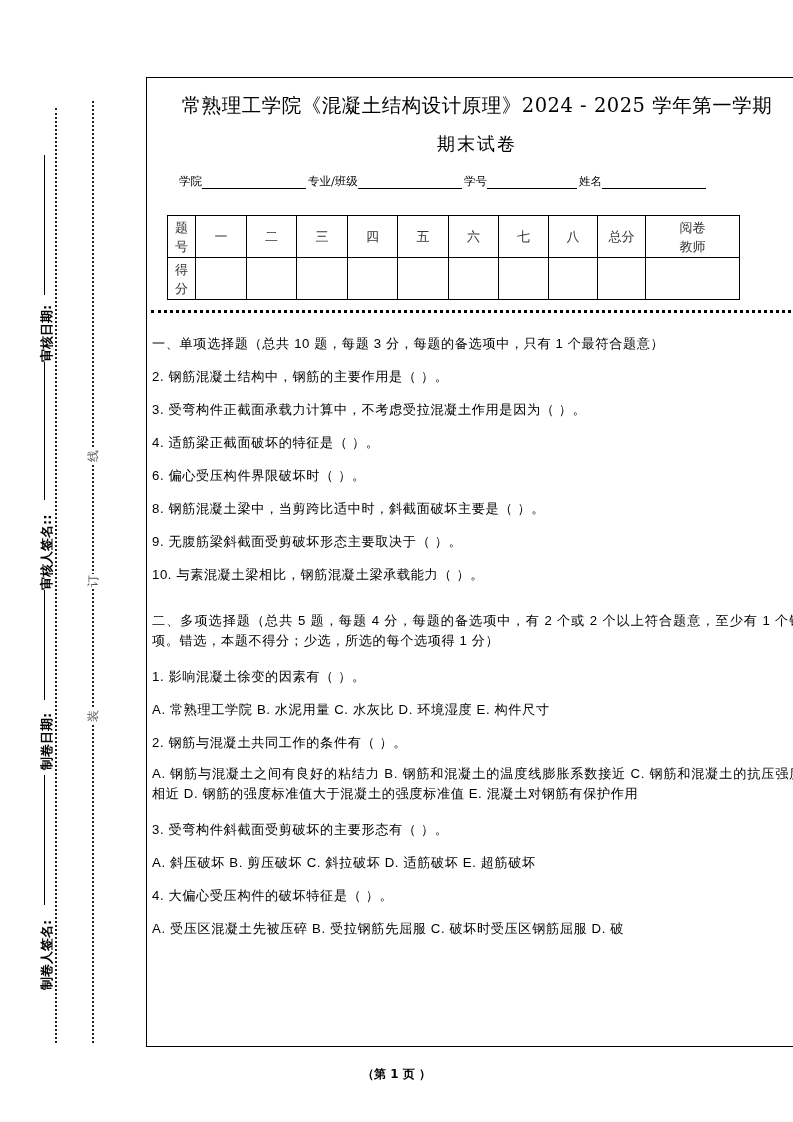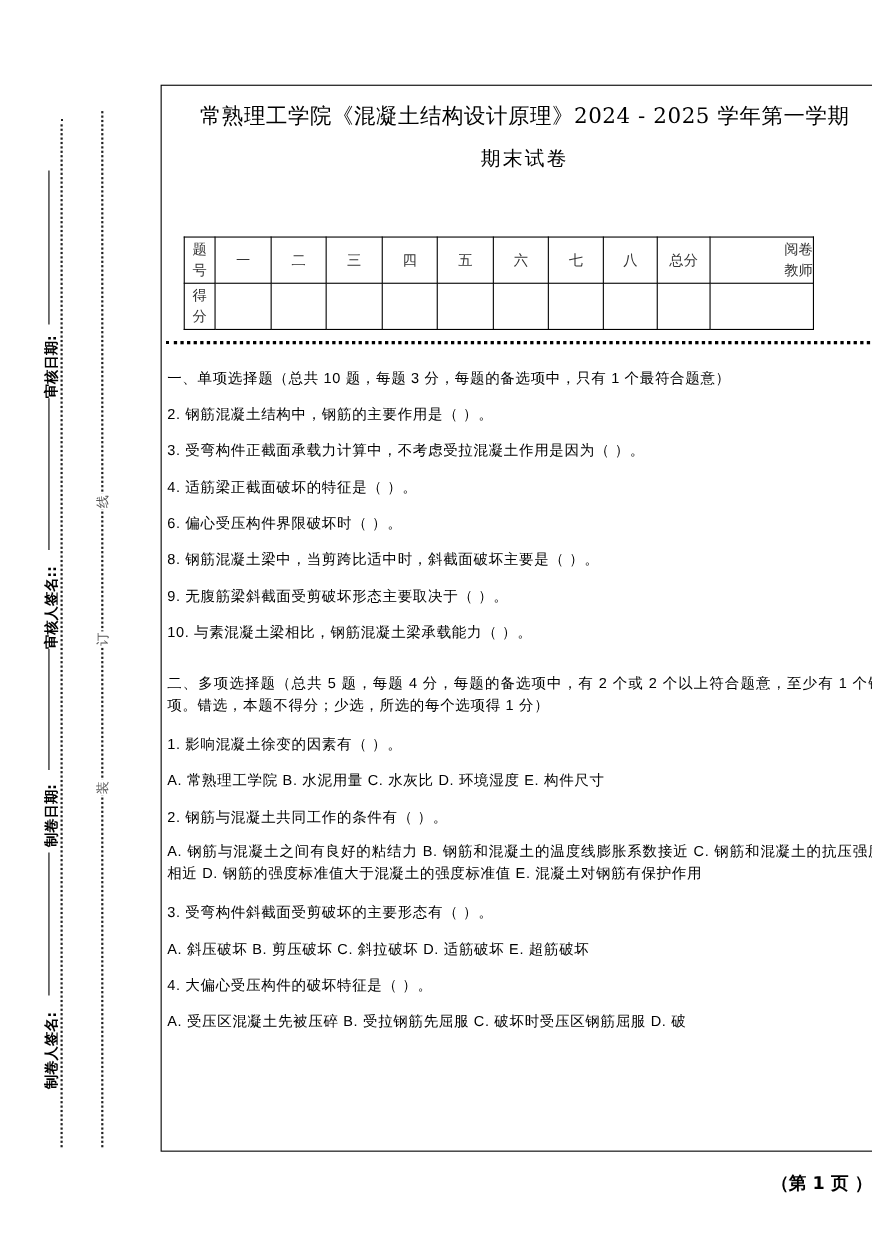--- a/index.html
+++ b/index.html
@@ -151,24 +151,24 @@
     margin-bottom: 12px;
     text-align: justify;
   }
   .section-title { white-space: nowrap; }
 
   .page-footer {
     position: absolute;
     left: 0;
     right: 0;
     top: 1066px;
-    text-align: right;
+    text-align: center;
     font-family: "DejaVu Sans", "Liberation Sans", sans-serif;
     font-weight: bold;
-    font-size: 16px;
+    font-size: 12px;
   }
 </style>
 </head>
 <body>
 
 <div class="margin-dots inner"></div>
 <div class="margin-dots outer"></div>
 
 <div class="seal-char" style="top:448px;">线</div>
 <div class="seal-char" style="top:573px;">订</div>
@@ -183,38 +183,48 @@
 <div class="sig-line" style="top:590px; height:110px;"></div>
 <div class="sig-label" style="top:770px;">制卷日期:</div>
 
 <div class="sig-line" style="top:775px; height:130px;"></div>
 <div class="sig-label" style="top:990px;">制卷人签名:</div>
 
 <div class="frame">
   <div class="title">常熟理工学院《混凝土结构设计原理》2024 - 2025  学年第一学期</div>
   <div class="subtitle">期末试卷</div>
 
+  <div class="info-row">
+    <span>学院</span>
+    <span class="blank" style="width:104px;"></span>
+    <span>专业/班级</span>
+    <span class="blank" style="width:104px;"></span>
+    <span>学号</span>
+    <span class="blank" style="width:90px;"></span>
+    <span>姓名</span>
+    <span class="blank" style="width:104px;"></span>
+  </div>
 
   <table class="score">
     <tbody>
         <tr>
       <td class="head stack">
         <div>题</div>
         <div>号</div>
       </td>
       <td style="width:50px;">一</td>
       <td style="width:49px;">二</td>
       <td style="width:50px;">三</td>
       <td style="width:49px;">四</td>
       <td style="width:50px;">五</td>
       <td style="width:49px;">六</td>
       <td style="width:49px;">七</td>
       <td style="width:48px;">八</td>
       <td style="width:47px;">总分</td>
-      <td class="stack" style="width:93px;text-align:right;">
+      <td class="stack" style="width:93px;">
         <div>阅卷</div>
         <div>教师</div>
       </td>
     </tr>
     <tr>
       <td class="head stack">
         <div>得</div>
         <div>分</div>
       </td>
       <td></td>

